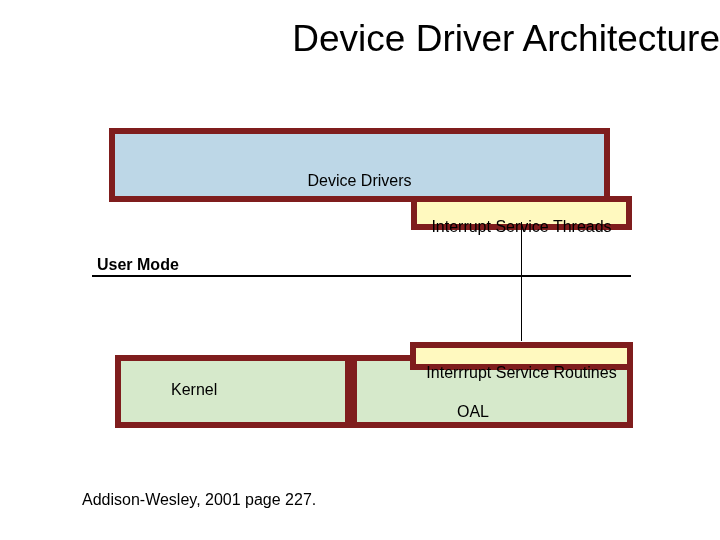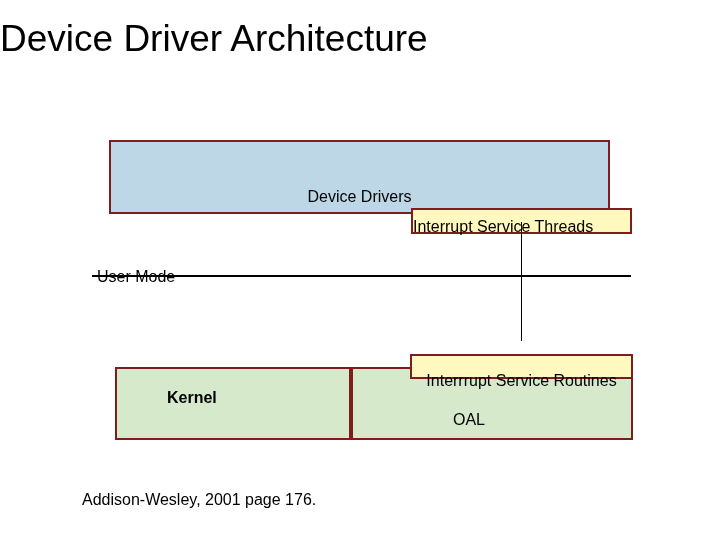--- a/index.html
+++ b/index.html
@@ -11,29 +11,28 @@
   }
   .stage {
     position: relative;
     width: 720px;
     height: 540px;
   }
   .title {
     position: absolute;
     left: 0; right: 0;
     top: 18px;
-    text-align: left;
+    text-align: right;
     font-size: 37px;
     font-weight: 400;
   }
   .box {
     position: absolute;
-    border: 2px solid #7f1d1d;
+    border: 6px solid #7f1d1d;
     box-sizing: border-box;
-    margin-top: 12px;
   }
   .blue  { background: #bdd7e7; }
   .yellow{ background: #fff9bf; }
   .green { background: #d6e9cb; }
   .label {
     position: absolute;
     font-size: 16px;
   }
   .caption {
     position: absolute;
@@ -55,36 +54,36 @@
 <body>
 
 <div class="stage">
 
   <div class="title">Device Driver Architecture</div>
 
   <div class="box blue" style="left:109px; top:128px; width:501px; height:74px;">
     <div class="label" style="left:0; right:0; bottom:6px; width:100%; text-align:center;">Device Drivers</div>
   </div>
 
-  <div class="box yellow" style="left:411px; top:196px; width:221px; height:26px; padding-top:8px;">
+  <div class="box yellow" style="left:411px; top:196px; width:221px; height:34px; text-align:center; padding-top:16px;">
     <span class="label" style="position:static;">Interrupt Service Threads</span>
   </div>
 
   <div class="connector" style="left:521px; top:222px; height:119px;"></div>
 
-  <div class="label" style="left:97px; top:268px;">User Mode</div>
+  <div class="label" style="left:97px; top:256px;font-weight:bold;">User Mode</div>
   <div class="divider" style="left:92px; top:275px; width:539px;"></div>
 
   <div class="box green" style="left:115px; top:355px; width:236px; height:73px; text-align:center;">
-    <div class="label" style="left:50px; top:20px; font-weight:700;">Kernel</div>
+    <div class="label" style="left:50px; top:20px; font-weight:400;">Kernel</div>
   </div>
 
   <div class="box green" style="left:351px; top:355px; width:282px; height:73px;">
     <div class="label" style="left:100px; top:42px;">OAL</div>
   </div>
 
   <div class="box yellow" style="left:410px; top:342px; width:223px; height:25px; text-align:center; padding-top:16px;">
     <span class="label" style="position:static;">Interrrupt Service Routines</span>
   </div>
 
-  <div class="caption" style="left:82px; top:490px;">Addison-Wesley, 2001 page 176.</div>
+  <div class="caption" style="left:82px; top:490px;">Addison-Wesley, 2001 page 227.</div>
 
 </div>
 
 </body></html>

